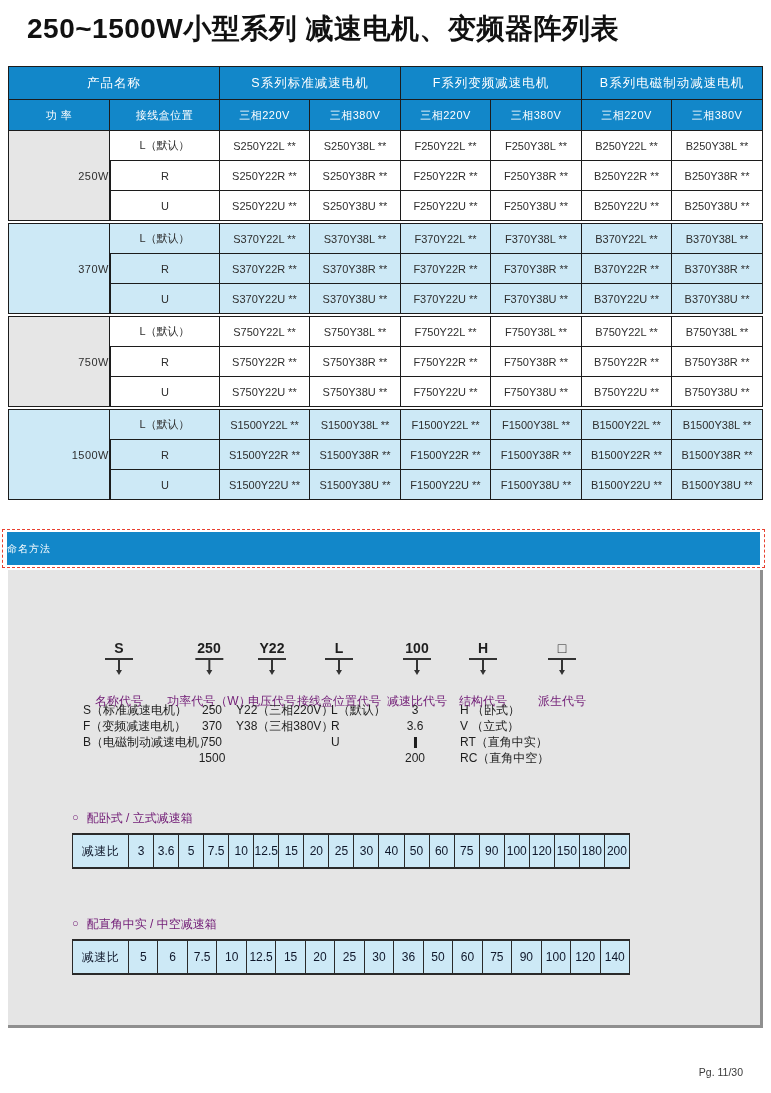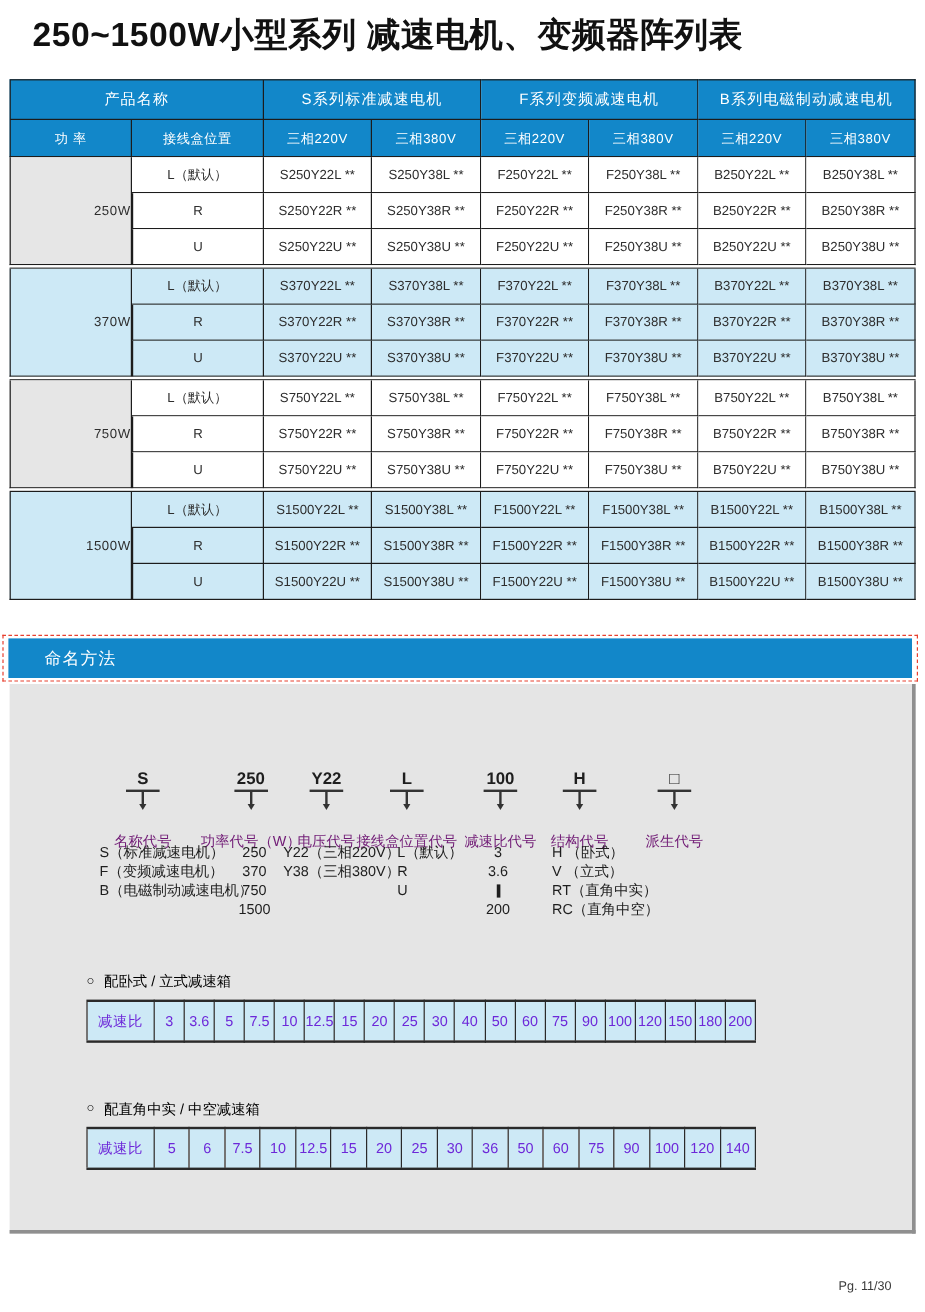--- a/index.html
+++ b/index.html
@@ -42,48 +42,48 @@
   #matrix td.cell-white{background:#ffffff;}
   #matrix td.cell-blue{background:var(--lblue);}
   #matrix tr.spacer td{height:3px;background:#fff;border-right:none;border-bottom:1px solid var(--border);}
   
   #naming-outline{
     position:absolute;left:2px;top:529px;width:763px;
     border:1px dashed var(--red);padding:2px 4px;
   }
   #naming-bar{
     height:33px;background:var(--blue);color:#fff;
-    font-size:14px;line-height:33px;padding-left:30px;letter-spacing:1px;
+    font-size:10px;line-height:33px;letter-spacing:1px;
   }
   
   #panel{
     position:absolute;left:8px;top:570px;width:755px;height:458px;
     background:var(--panel);
     border-right:3px solid #8f8f8f;border-bottom:3px solid #8f8f8f;
   }
   .ncol{position:absolute;top:71px;transform:translateX(-50%);text-align:center;}
   .ncol .code{font-size:14px;font-weight:bold;color:#1e1e1e;line-height:15px;}
   .ncol .tee{width:28px;height:2px;background:#333;margin:2px auto 0;}
   .ncol .stem{width:2px;height:10px;background:#333;margin:0 auto;}
   .ncol .arrowhead{width:0;height:0;border-left:3.5px solid transparent;border-right:3.5px solid transparent;border-top:5px solid #333;margin:0 auto;}
   .ncol .nlabel{margin-top:18px;font-size:12px;color:#701a75;white-space:nowrap;}
   .opt{position:absolute;top:132px;font-size:12px;color:#1e1e1e;line-height:16px;white-space:nowrap;}
   .opt.center{transform:translateX(-50%);text-align:center;}
   .contbar{display:inline-block;width:3px;height:11px;background:#1e1e1e;vertical-align:middle;}
   
-  .rt-label{position:absolute;left:64px;font-size:12px;color:#000000;white-space:nowrap;}
+  .rt-label{position:absolute;left:64px;font-size:12px;color:#701a75;white-space:nowrap;}
   .rt-label .bullet{font-size:11px;margin-right:8px;position:relative;top:-1px;}
   .rtable{
     position:absolute;left:64px;width:558px;
     border-collapse:collapse;table-layout:fixed;
     border-top:2px solid #2a2a2a;border-bottom:2px solid #2a2a2a;
   }
   .rtable td{
     border:1px solid #2a2a2a;background:var(--lblue);
-    height:34px;text-align:center;font-size:12px;color:#6d28d9;
+    height:34px;text-align:center;font-size:12px;color:#0f172a;
     white-space:nowrap;overflow:hidden;
   }
   .rtable td.rhead{width:56px;letter-spacing:0.5px;}
   #rt-label-0{top:240px;} #rtable-0{top:263px;}
   #rt-label-1{top:346px;} #rtable-1{top:369px;}
   
   #footer{position:absolute;right:28px;top:1066px;font-size:10.5px;color:#3a3a3a;}
 </style>
 </head>
 <body>

